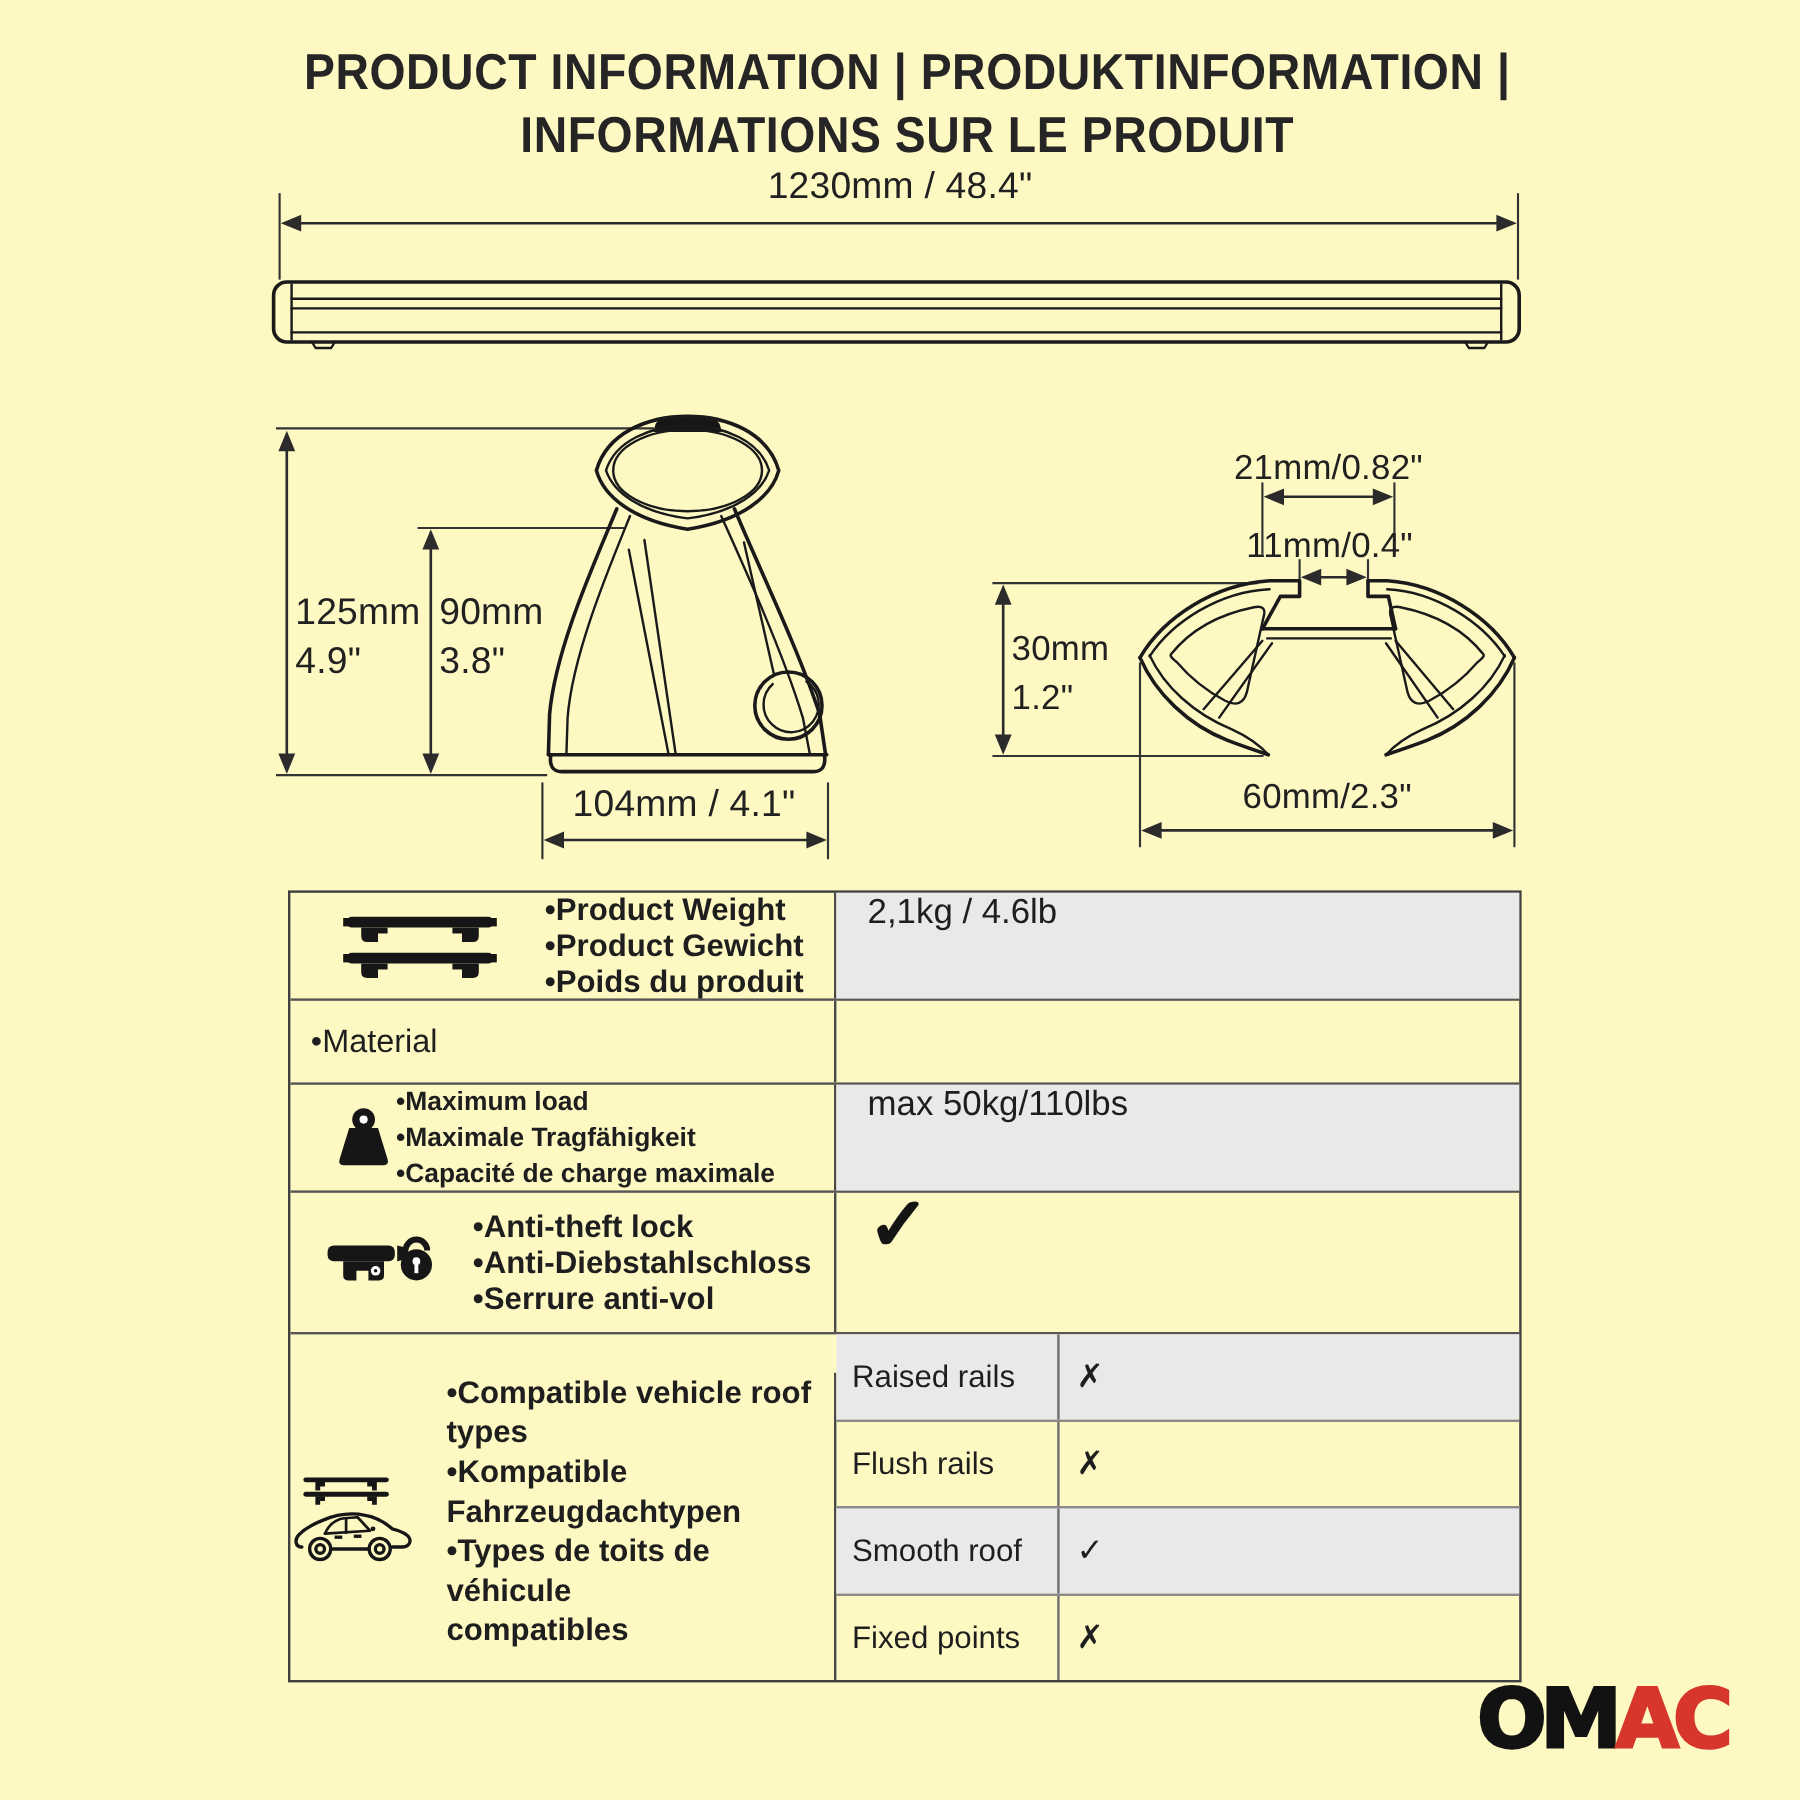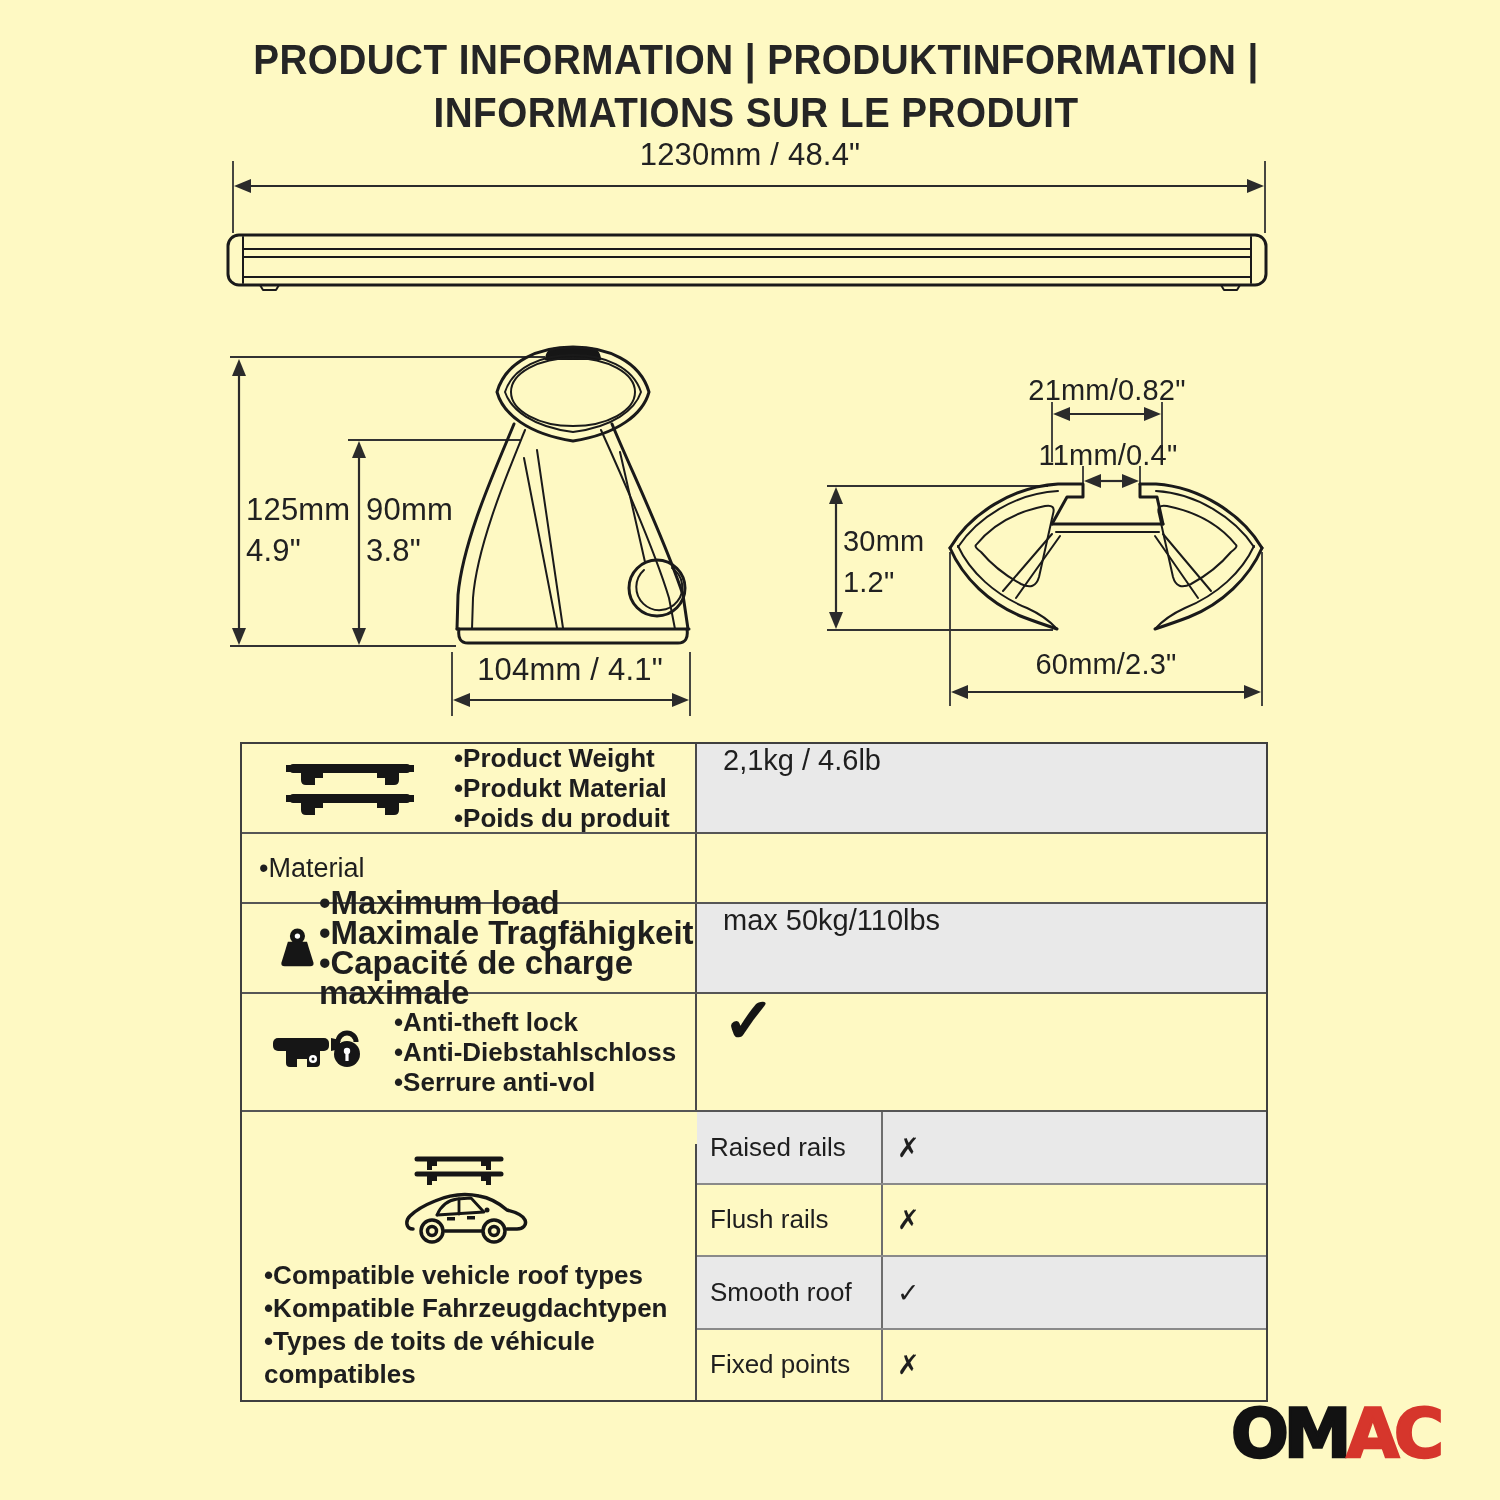--- a/index.html
+++ b/index.html
@@ -31,21 +31,21 @@
   .trow{display:flex;box-sizing:border-box;border-top:2px solid #565656;}
   .trow:first-child{border-top:none;}
   .h1{height:88px}.h2{height:70px}.h3{height:90px}.h4{height:118px}.h5{height:290px}
   .cl{width:455px;box-sizing:border-box;border-right:2px solid #4a4a4a;
       display:flex;align-items:center;}
   .cr{flex:1;display:flex;align-items:flex-start;padding-left:26px;font-size:29px;box-sizing:border-box;}
   .cr.nopad{padding:0;}
   .gray{background:#e9e9e9;}
   .lbl{display:flex;flex-direction:column;justify-content:center;font-weight:bold;}
   .lbl div{line-height:30px;}
-  .cl.col{flex-direction:column;justify-content:center;align-items:flex-start;margin-top:32px;}
+  .cl.col{flex-direction:row;justify-content:center;align-items:flex-start;margin-top:32px;}
   .caricon{align-self:center;margin-bottom:12px;}
   .roof-lbl div{line-height:33px;}
   .pad-mat{padding-left:17px;}
   .bigcheck{font-family:"DejaVu Sans",sans-serif;font-size:62px;font-weight:700;
             -webkit-text-stroke:2.5px #151515;color:#151515;margin-top:-10px;}
   
   .subt{display:flex;flex-direction:column;flex:1;height:100%;}
   .srow{flex:1;display:flex;box-sizing:border-box;border-top:2px solid #8a8a8a;}
   .srow:first-child{border-top:none;}
   .slabel{width:186px;box-sizing:border-box;border-right:2px solid #6e6e6e;
@@ -191,21 +191,21 @@
           <path d="M17,12 h22 v5 h-8 v7 h-9 q-5,0 -5,-5 z" fill="#161616"></path>
           <path d="M93,12 h22 v7 q0,5 -5,5 h-9 v-7 h-8 z" fill="#161616"></path>
           <rect x="6" y="33" width="120" height="9" rx="3" fill="#161616"></rect>
           <rect x="2" y="34" width="5" height="7" fill="#161616"></rect>
           <rect x="125" y="34" width="5" height="7" fill="#161616"></rect>
           <path d="M17,42 h22 v5 h-8 v7 h-9 q-5,0 -5,-5 z" fill="#161616"></path>
           <path d="M93,42 h22 v7 q0,5 -5,5 h-9 v-7 h-8 z" fill="#161616"></path>
         </svg>
         <div class="lbl" style="margin-left:38px;">
           <div>•Product Weight</div>
-          <div>•Produkt Material</div>
+          <div>•Product Gewicht</div>
           <div>•Poids du produit</div>
         </div>
       </div>
       <div class="cr gray">
         <span>2,1kg / 4.6lb</span>
       </div>
     </div>
 
     <div class="trow h2">
       <div class="cl pad-mat">
@@ -213,21 +213,21 @@
       </div>
     </div>
 
     <div class="trow h3">
       <div class="cl">
         <svg width="54" height="52" viewBox="0 0 54 52" style="margin-left:34px;">
           <circle cx="27" cy="11" r="9.5" fill="#161616"></circle>
           <circle cx="27" cy="11" r="3.4" fill="#ffffff"></circle>
           <path d="M15,18 h24 l8,26 q1.5,5 -4,5 h-32 q-5.5,0 -4,-5 z" fill="#161616"></path>
         </svg>
-        <div class="lbl" style="font-size:33px;">
+        <div class="lbl" style="font-size:22px;">
           <div>•Maximum load</div>
           <div>•Maximale Tragfähigkeit</div>
           <div>•Capacité de charge maximale</div>
         </div>
       </div>
       <div class="cr gray">
         <span>max 50kg/110lbs</span>
       </div>
     </div>
 

